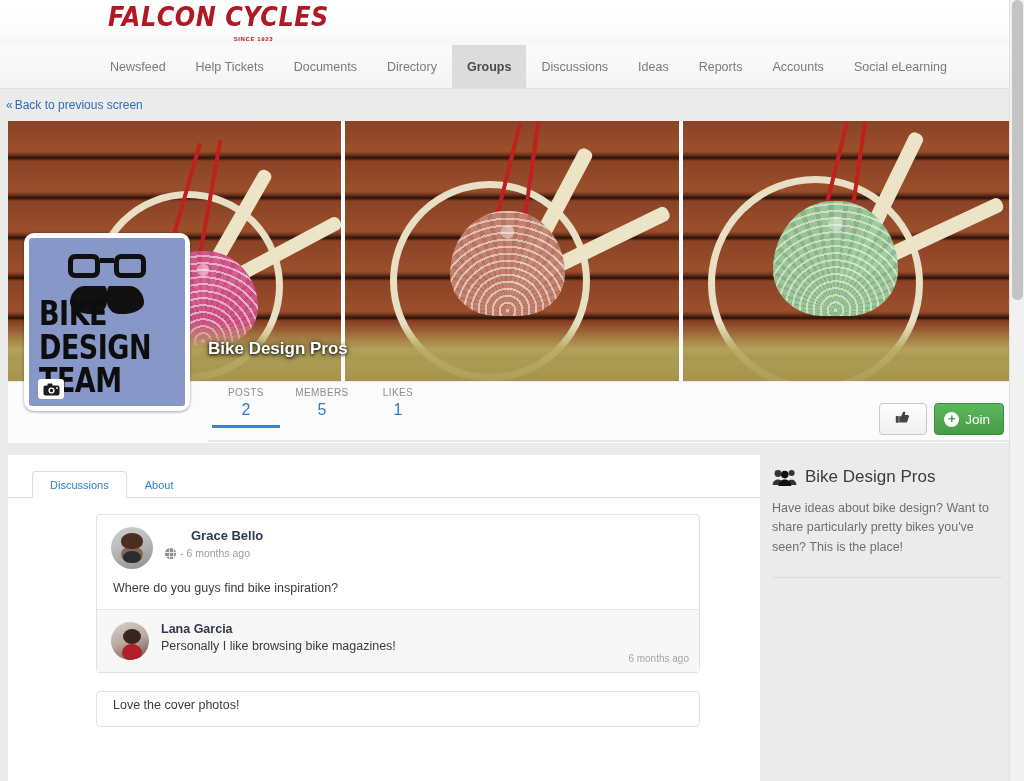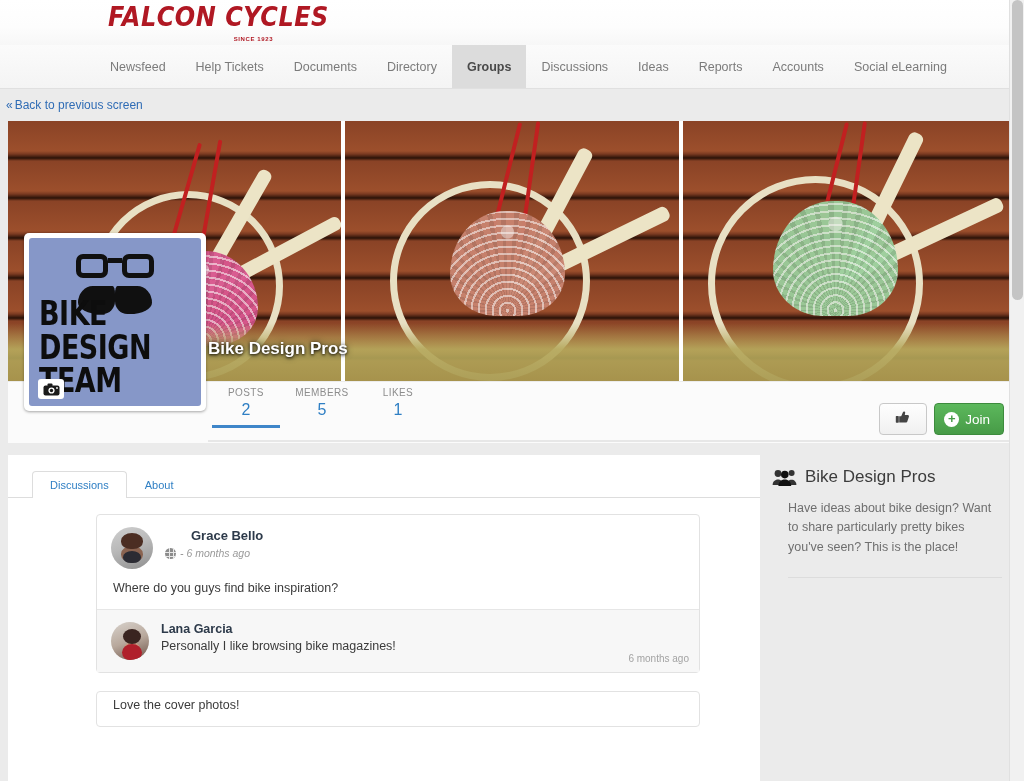--- a/index.html
+++ b/index.html
@@ -152,23 +152,23 @@
     font-weight: bold;
     color: #ffffff;
     text-shadow: 0 1px 3px rgba(0,0,0,.9), 0 0 6px rgba(0,0,0,.7);
     z-index: 6;
   }
 
   
   .group-avatar {
     position: absolute;
     left: 16px; top: 112px;
-    width: 182px; height: 178px;
+    width: 166px; height: 178px;
     background: #ffffff;
-    border-radius: 5px;
+    border-radius: 10px;
     padding: 5px;
     box-shadow: 0 1px 3px rgba(0,0,0,.35);
     z-index: 8;
   }
   .group-avatar-inner {
     width: 100%; height: 100%;
     background: #8697c8;
     border-radius: 3px;
     position: relative;
     overflow: hidden;
@@ -410,21 +410,20 @@
     color: #2d3a4a;
     margin-bottom: 4px;
     margin-left: 26px;
   }
   .post-time {
     font-size: 10.5px;
     color: #9a9a9a;
     display: flex;
     align-items: center;
     gap: 4px;
-    font-style: italic;
   }
   .globe-icon {
     width: 11px; height: 11px;
     border-radius: 50%;
     background: #8c8c8c;
     position: relative;
     display: inline-block;
   }
   .globe-icon::before {
     content:""; position:absolute; left:4px; top:0; width:3px; height:11px;
@@ -471,21 +470,20 @@
     color: #3c3c3c;
     margin-bottom: 12px;
   }
   .group-icon { display: block; }
   .side-desc {
     font-size: 12.5px;
     color: #6f6f6f;
     line-height: 1.55;
     padding-bottom: 20px;
     border-bottom: 1px solid #dcdcdc;
-    margin-left: 16px;
   }
 
   
   .scrollbar {
     position: absolute;
     right: 0; top: 0;
     width: 15px; height: 781px;
     background: #f1f1f1;
     border-left: 1px solid #e0e0e0;
   }

